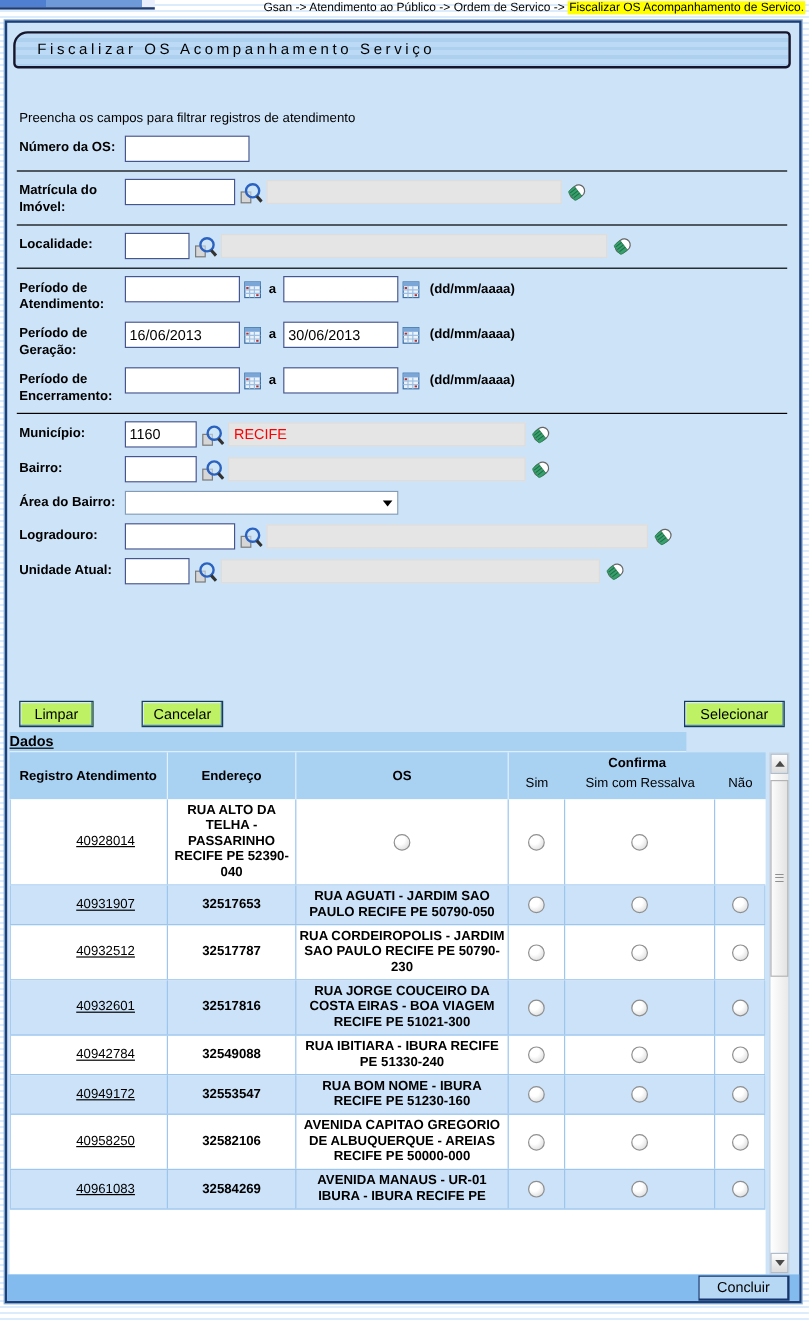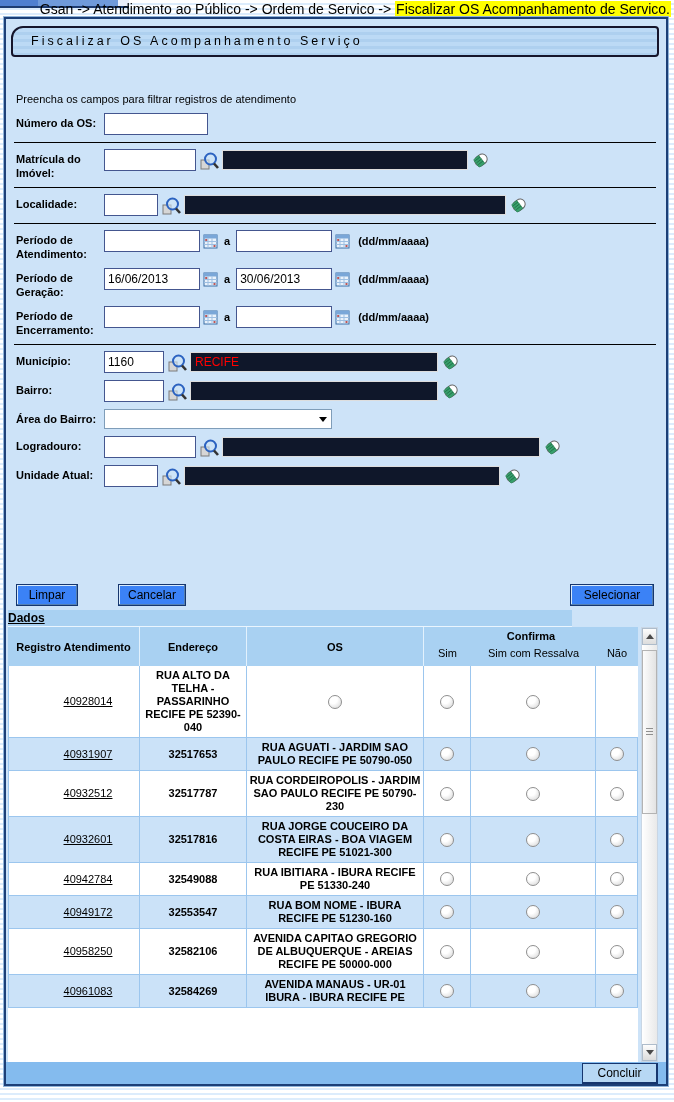--- a/index.html
+++ b/index.html
@@ -5,54 +5,54 @@
   html,body{margin:0;padding:0;}
   body{
     width:674px;height:1102px;position:relative;overflow:hidden;
     font-family:"Liberation Sans","DejaVu Sans",sans-serif;
     background:repeating-linear-gradient(180deg,#ffffff 0 3px,#dcecfc 3px 5px);
   }
   
   .mini-bar{position:absolute;left:0;top:0;width:129px;height:6px;
     background:linear-gradient(90deg,#4f7fd0 0 38px,#6f9ada 38px 118px,#e8eefb 118px);
     border-bottom:2px solid #1d3c72;}
-  .breadcrumb{position:absolute;top:1px;right:3px;font-size:14px;color:#000;white-space:nowrap;}
+  .breadcrumb{position:absolute;top:1px;right:3px;font-size:10px;color:#000;white-space:nowrap;}
   .breadcrumb .current{background:#ffff00;padding:0 1px;}
   
   .panel{position:absolute;left:4px;top:17px;width:660px;height:1065px;
     background:#cde3f8;border:2px solid #1c3f77;box-shadow:0 0 0 1px #8fb3d9;}
   .titlebox{position:absolute;left:5px;top:7px;right:7px;height:27px;
     background:repeating-linear-gradient(180deg,#bcdaf5 0 4px,#aed0ef 4px 7px);
     border:2px solid #15152b;border-radius:12px 4px 4px 4px;
     line-height:26px;padding-left:18px;font-size:12.5px;letter-spacing:3px;color:#000;}
   .form{position:absolute;left:6px;top:68px;right:8px;font-size:11px;color:#000;}
   .hint{margin:6px 0 8px 4px;font-size:11px;}
   .frow{display:flex;align-items:flex-start;margin:3px 0 7px 4px;}
   .flabel{width:88px;flex:0 0 88px;font-weight:bold;line-height:14px;padding-top:3px;}
   .fctrl{display:flex;align-items:center;gap:3px;}
   input.txt{height:18px;border:1px solid #44568f;background:#fff;font-size:12px;
     font-family:"Liberation Sans",sans-serif;padding:1px 3px;}
-  .ro-field{height:18px;background:#0f172a;border:1px solid #dddddd;
+  .ro-field{height:18px;background:#e5e5e5;border:1px solid #dddddd;
     font-size:12px;line-height:18px;padding:0 4px;color:#f00;overflow:hidden;}
   .w-numero{width:96px;} .w-mid{width:84px;} .w-small{width:46px;}
   .ro-matricula{width:236px;} .ro-localidade{width:312px;} .ro-municipio{width:238px;}
   .ro-logradouro{width:308px;} .ro-unidade{width:306px;}
   .date-input{width:88px;}
   .sep-a{font-weight:bold;margin:0 3px;}
   .fmt{font-weight:bold;margin-left:5px;}
   hr.div{border:none;border-top:1px solid #000;margin:4px 2px 6px 2px;}
   .icon-btn{display:inline-block;line-height:0;cursor:pointer;}
   .selwrap{position:relative;display:inline-block;}
   select.ddl{width:228px;height:20px;border:1px solid #7f9db9;background:#fff;
     font-size:11px;appearance:none;-webkit-appearance:none;-moz-appearance:none;padding:0 4px;}
   .selwrap::after{content:"";position:absolute;right:5px;top:8px;border:4px solid transparent;
     border-top:5px solid #000;pointer-events:none;}
   
   .btnrow{position:absolute;left:6px;right:8px;top:565px;height:22px;}
-  .btn{position:absolute;top:0;height:22px;background:#3b82f6;border:1px solid #16366e;
+  .btn{position:absolute;top:0;height:22px;background:#bef264;border:1px solid #16366e;
     box-shadow:inset -1px -1px 0 #5580b0,inset 1px 1px 0 #d8eafc;
     font-size:12px;font-family:"Liberation Sans",sans-serif;color:#000;cursor:pointer;padding:0 6px;}
   .btn-limpar{left:4px;width:62px;} .btn-cancelar{left:106px;width:68px;}
   .btn-selecionar{right:4px;width:84px;}
   
   .dados-band{position:absolute;left:2px;top:591px;width:564px;height:16px;background:#a9d1f2;
     border-bottom:1px solid #eaf5fe;font-size:12px;font-weight:bold;line-height:16px;}
   .dados-band a{color:#000;}
   .thead{position:absolute;left:2px;top:608px;width:630px;height:39px;display:grid;
     grid-template-columns:132px 107px 177px 47px 125px 42px;background:#a9d1f2;

